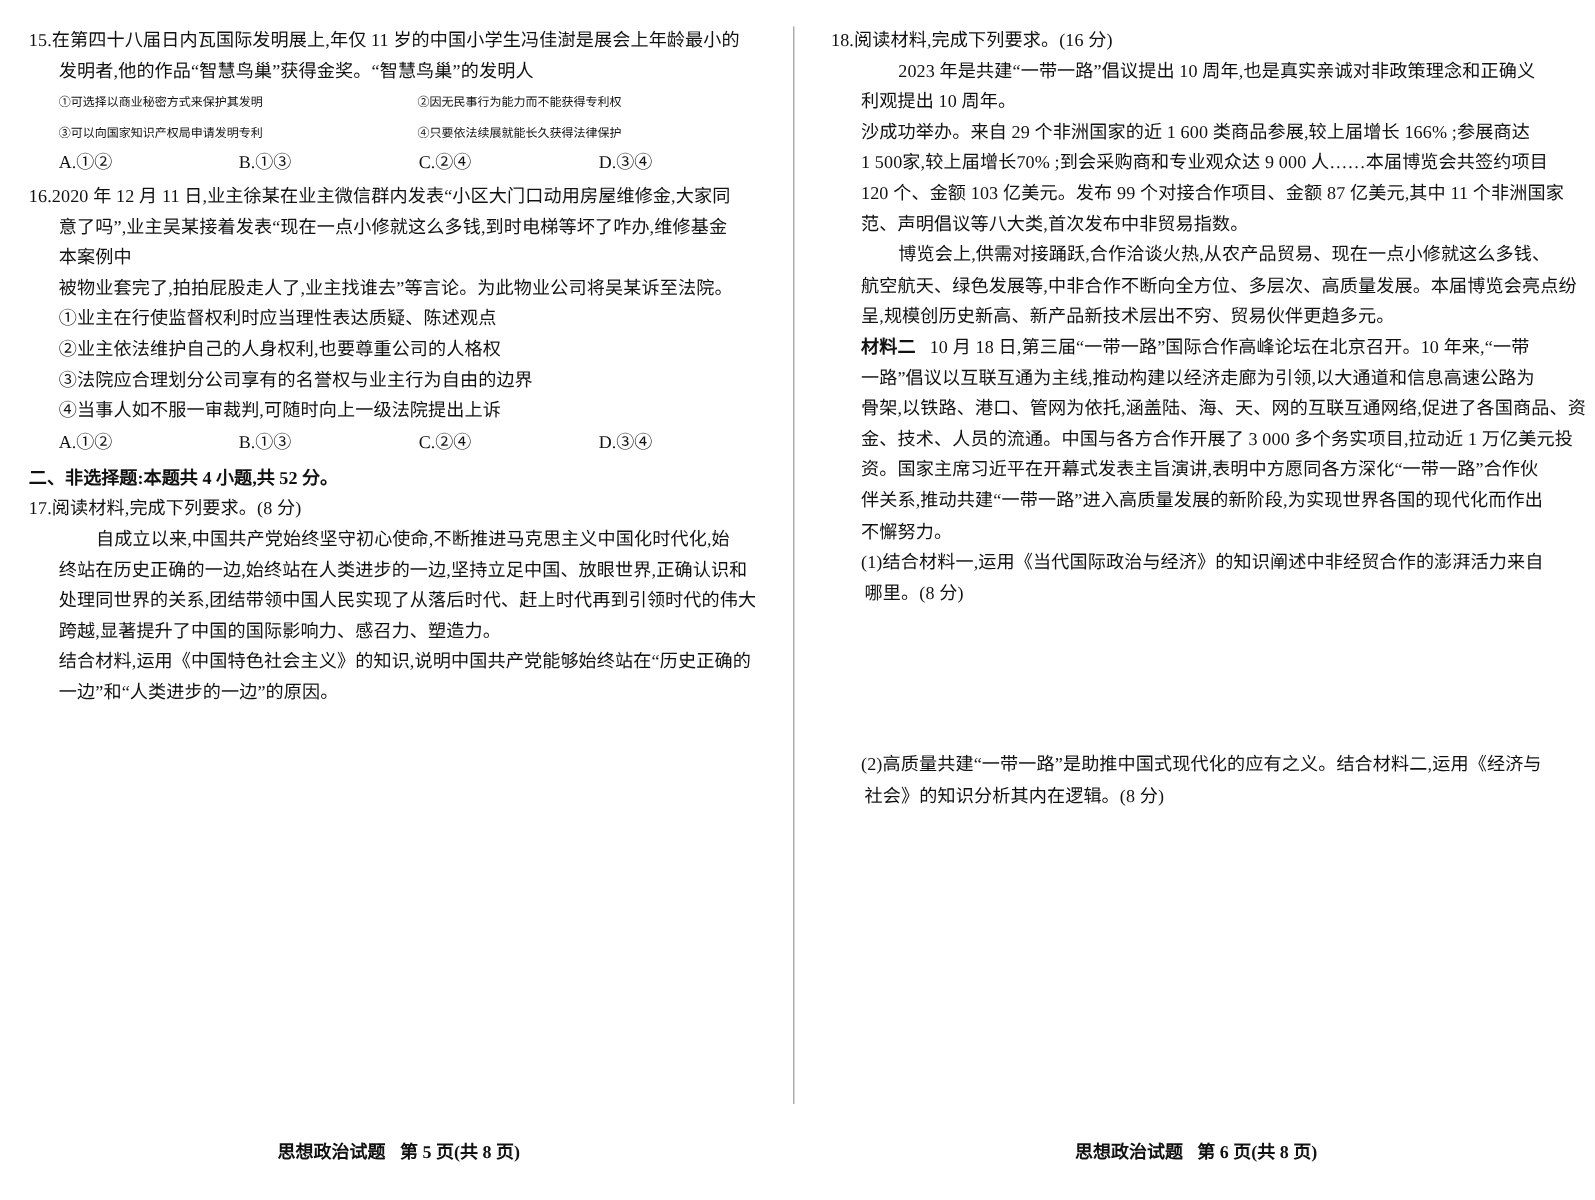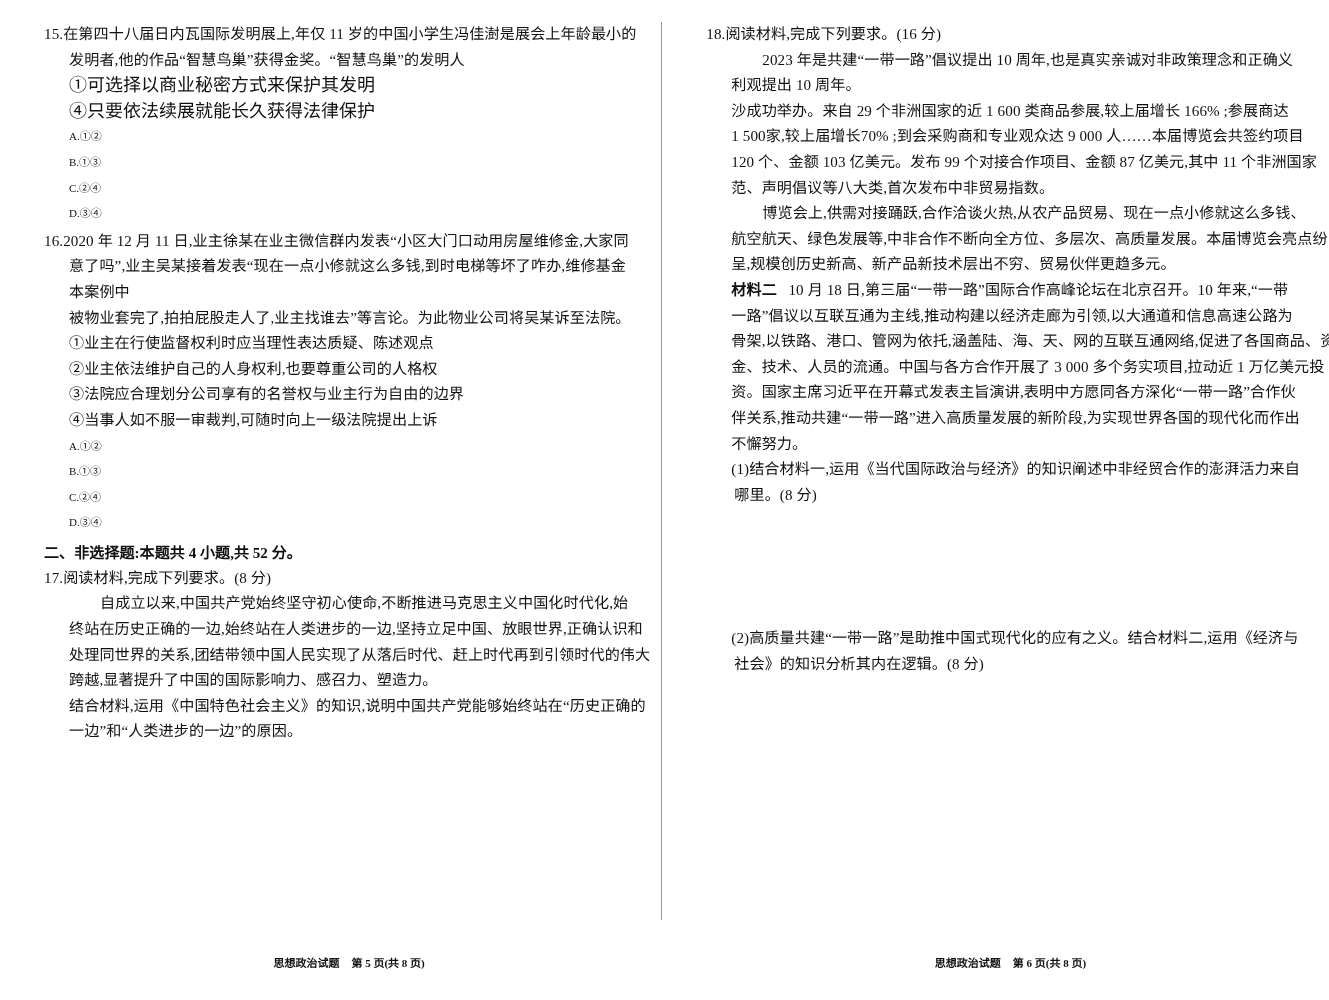--- a/index.html
+++ b/index.html
@@ -14,21 +14,20 @@
     font-family: "Liberation Serif", "DejaVu Serif", serif;
     color: #111111;
     position: relative;
     overflow: hidden;
   }
   .page {
     position: absolute;
     inset: 0;
     display: flex;
     flex-direction: row;
-    padding-left: 20px;
   }
   .column {
     position: relative;
     box-sizing: border-box;
     width: 664.5px;
     height: 1000px;
   }
   .col-left  { padding: 22px 28px 0 24px; }
   .col-right { padding: 22px 24px 0 28px; }
 
@@ -68,69 +67,71 @@
     line-height: 26px;
     font-weight: bold;
     margin-top: 4px;
     white-space: nowrap;
   }
   .section-head .reg { font-weight: bold; text-align: center; }
 
   
   .options {
     display: flex;
-    flex-direction: column;
-    font-size: 11px;
+    flex-direction: row;
+    font-size: 15px;
     line-height: 25.6px;
     padding-left: 25px;
     white-space: nowrap;
   }
   .options .opt { width: 150px; }
   .options .opt:last-child { width: auto; }
 
   
   .pair {
     display: flex;
     flex-direction: row;
-    font-size: 18px;
+    font-size: 10px;
     line-height: 25.6px;
     padding-left: 25px;
     white-space: nowrap;
   }
   .pair .cell { width: 299px; }
   .pair .cell:last-child { width: auto; }
   .spacer-lg { height: 118px; }
 
   
   .footer {
     position: absolute;
     left: 0;
     right: 0;
     bottom: 30px;
     text-align: center;
-    font-size: 11px;
+    font-size: 15px;
     font-weight: bold;
     white-space: nowrap;
   }
   .footer .gap { display: inline-block; width: 12px; }
 </style>
 </head>
 <body>
 
 <div class="page">
 
   <div class="column col-left">
 
     <div class="q">
       <div class="line"><span>15.</span><span>在第四十八届日内瓦国际发明展上,年仅 11 岁的中国小学生冯佳澍是展会上年龄最小的</span></div>
       <div class="line hang">发明者,他的作品“智慧鸟巢”获得金奖。“智慧鸟巢”的发明人</div>
       <div class="pair">
         <span class="cell">①可选择以商业秘密方式来保护其发明</span>
+        <span class="cell">②因无民事行为能力而不能获得专利权</span>
       </div>
       <div class="pair">
+        <span class="cell">③可以向国家知识产权局申请发明专利</span>
         <span class="cell">④只要依法续展就能长久获得法律保护</span>
       </div>
       <div class="options">
         <span class="opt">A.①②</span>
         <span class="opt">B.①③</span>
         <span class="opt">C.②④</span>
         <span class="opt">D.③④</span>
       </div>
     </div>
 

